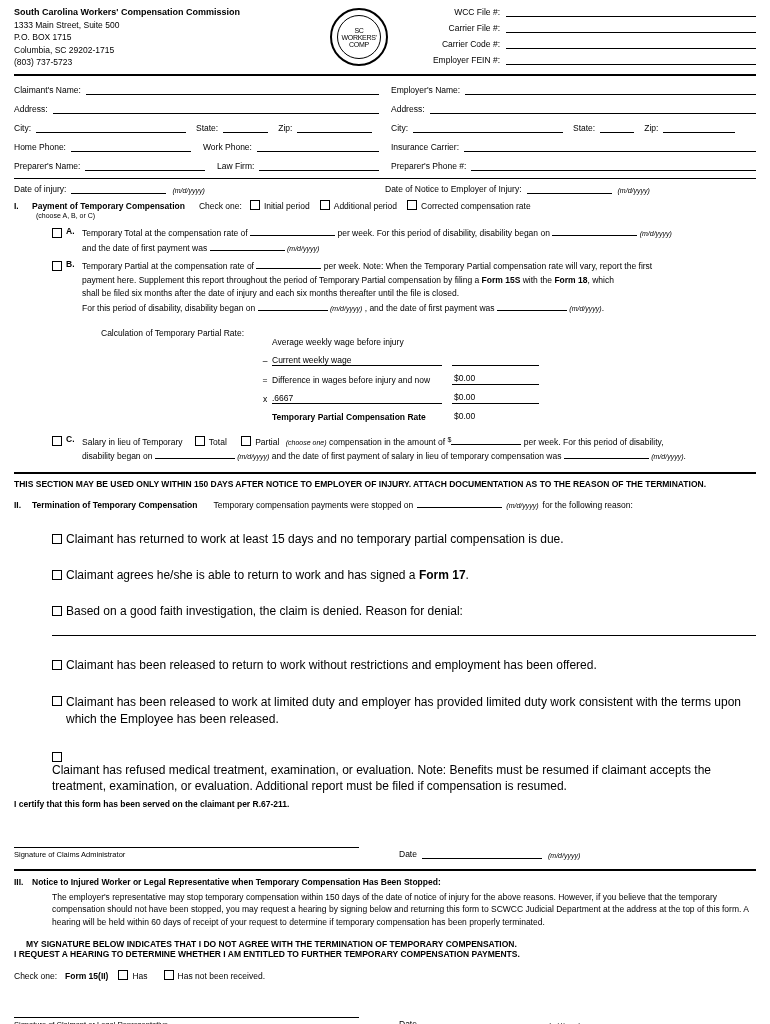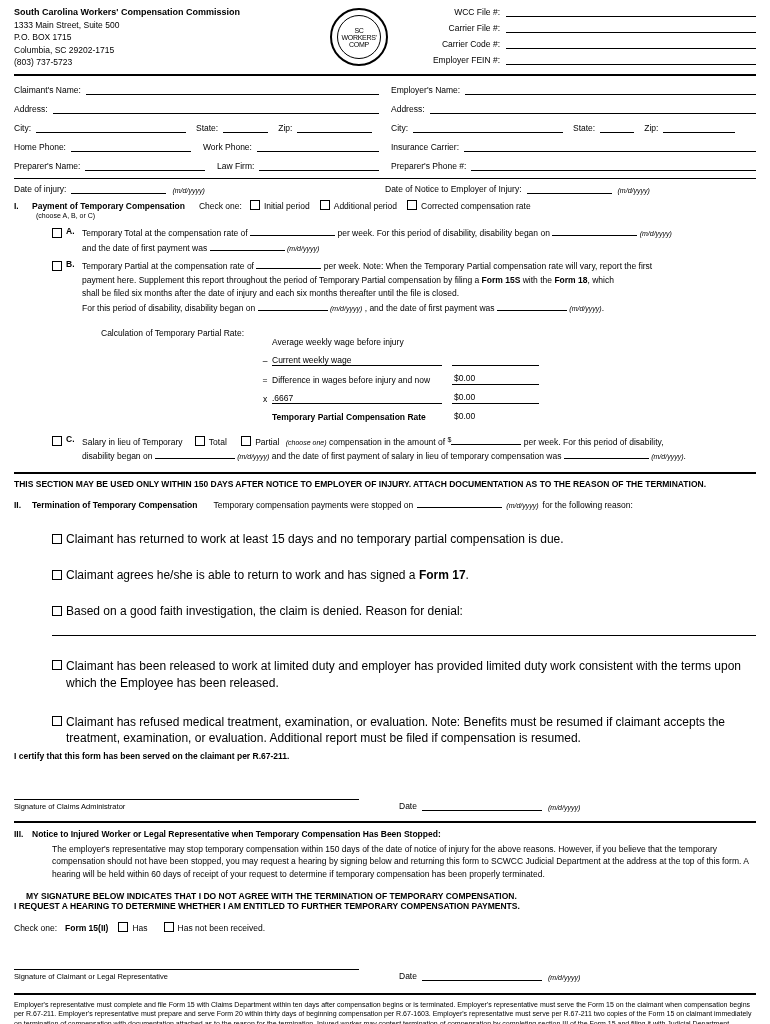--- a/index.html
+++ b/index.html
@@ -278,25 +278,26 @@
     </div>
 
     <div class="ind2" style="margin-top:8px;">
       <div class="chk-line"><span class="cb"></span><span>Claimant has returned to work at least 15 days and no temporary partial compensation is due.</span></div>
       <div class="chk-line"><span class="cb"></span><span>Claimant agrees he/she is able to return to work and has signed a </span><span class="bold">Form 17</span>.</div>
       <div class="chk-line"><span class="cb"></span><span>Based on a good faith investigation, the claim is denied.  Reason for denial:</span></div>
       <div style="height:17px;border-bottom:1px solid #000;margin-left:0;width:100%;"></div>
     </div>
 
     <div class="ind2" style="margin-top:5px;">
+      <div class="chk-line"><span class="cb"></span><span>Claimant has been released to return to work without restrictions and employment has been offered.</span></div>
       <div class="chk-line" style="display:flex;">
           <span class="cb" style="margin-top:2px;"></span>
           <span style="flex:1;line-height:1.4;">Claimant has been released to work at limited duty and employer has provided limited duty work consistent with the terms upon which the Employee has been released.</span>
         </div>
-      <div class="chk-line" style="display:flex;">
+      <div class="chk-line" style="display:flex;flex-direction:column;">
           <span class="cb" style="margin-top:2px;"></span>
           <span style="flex:1;line-height:1.4;">Claimant has refused medical treatment, examination, or evaluation. Note: Benefits must be resumed if claimant accepts the treatment, examination, or evaluation. Additional report must be filed if compensation is resumed.</span>
         </div>
     </div>
 
     <div class="bold" style="margin-top:4px;">I certify that this form has been served on the claimant per R.67-211.</div>
 
     <div class="sig-row">
       <div>
         <div class="sig-line"></div>

